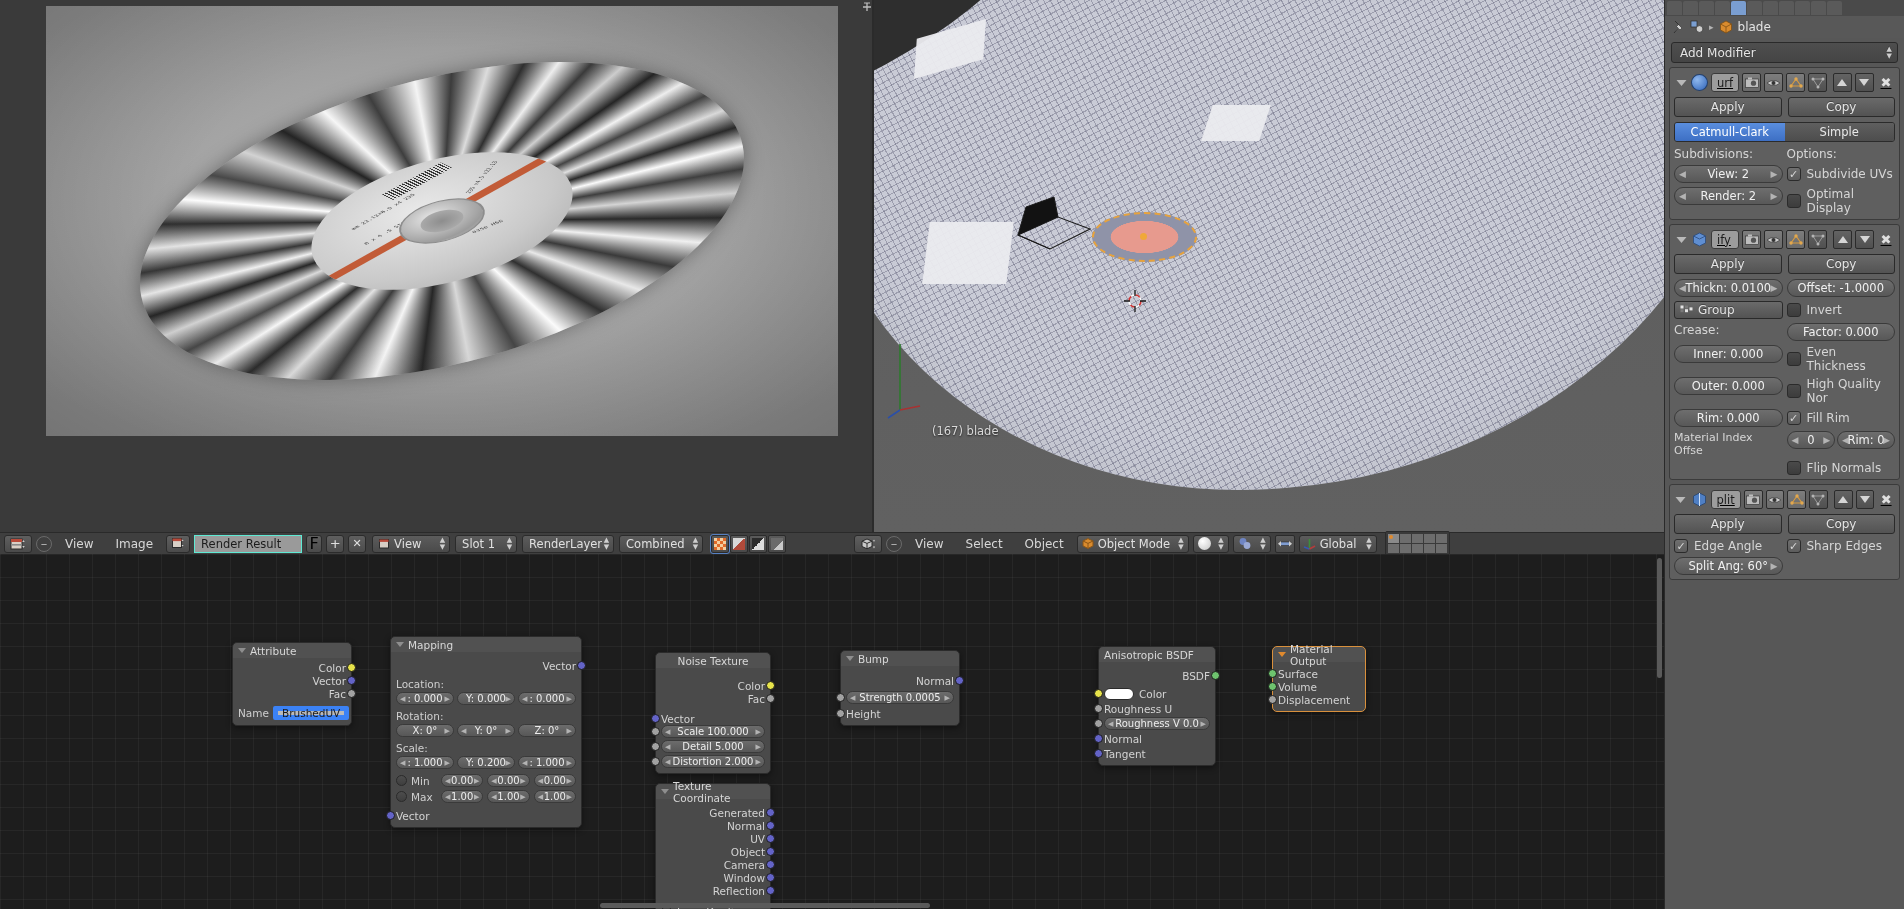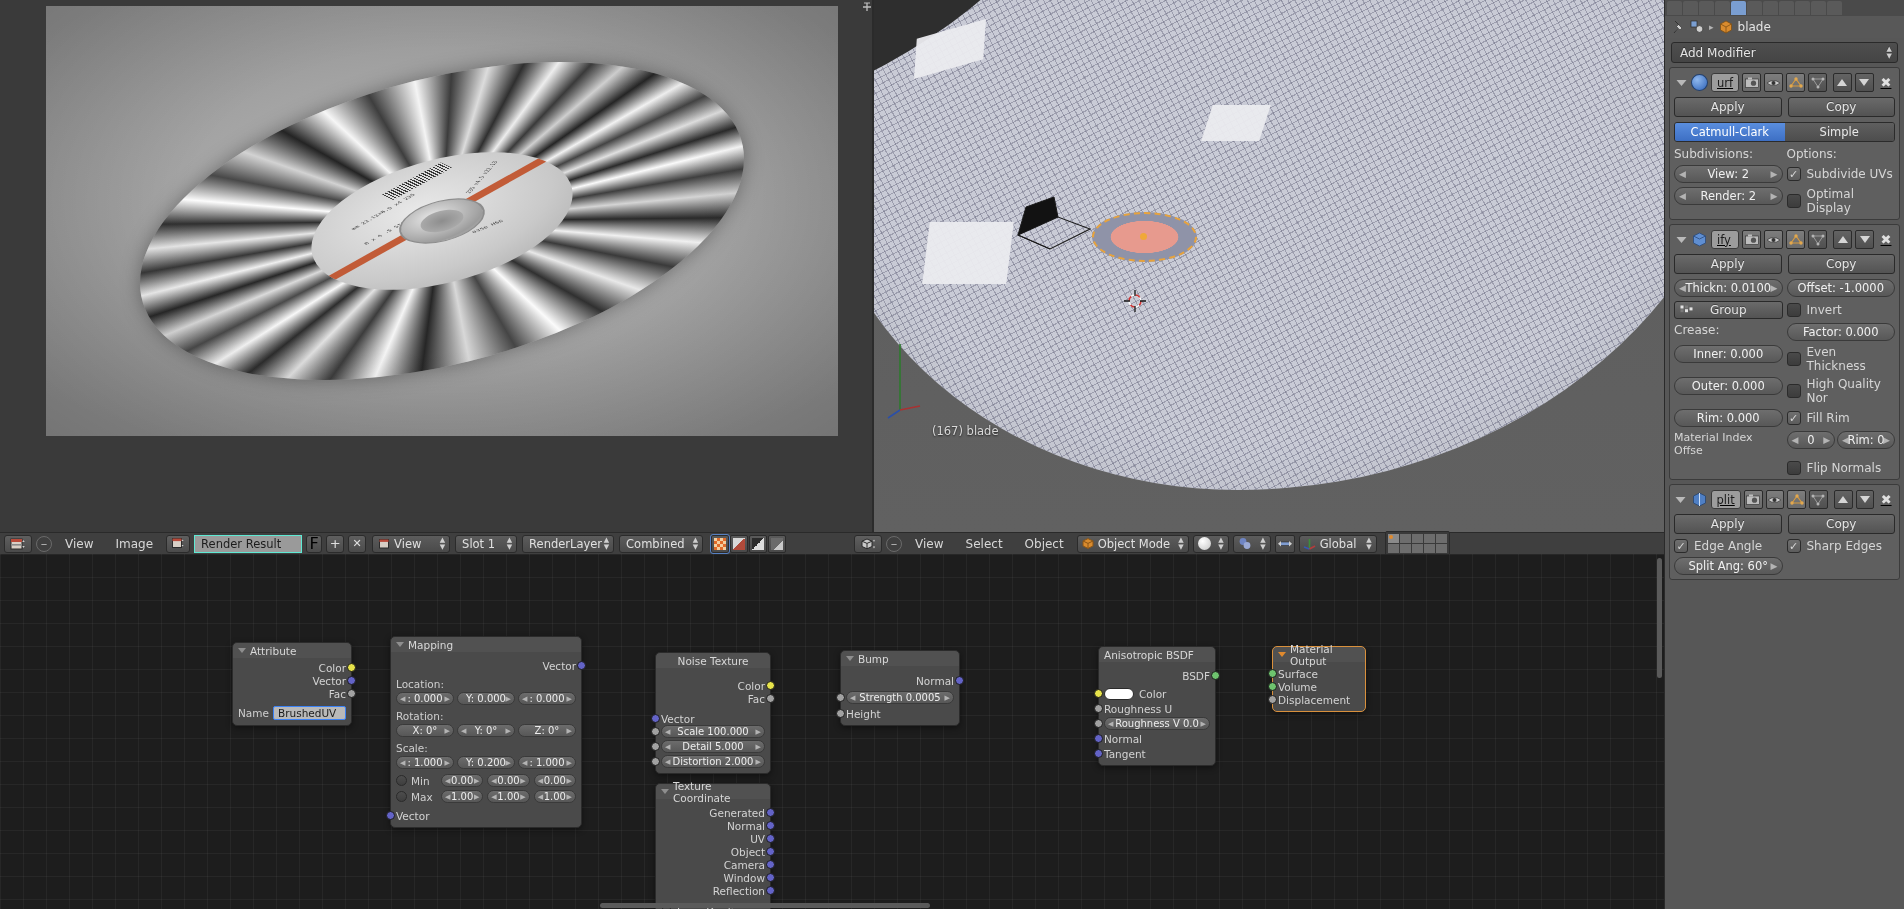--- a/index.html
+++ b/index.html
@@ -408,21 +408,21 @@
         <div class="sockRow out">
           <span>Vector</span>
           <span class="sock r s-purple"></span>
         </div>
         <div class="sockRow out">
           <span>Fac</span>
           <span class="sock r s-grey"></span>
         </div>
         <div class="row" style="margin-top:6px;gap:4px">
           <span class="nlabel">Name</span>
-          <div style="flex:1;height:14px;background:#b9b9b9;border:1px solid #3b82f6;border-radius:2px;color:#1b1b1b;font-size:10.5px;display:flex;align-items:center;padding:0 4px">BrushedUV</div>
+          <div style="flex:1;height:14px;background:#b9b9b9;border:5px solid #3b82f6;border-radius:2px;color:#1b1b1b;font-size:10.5px;display:flex;align-items:center;padding:0 4px">BrushedUV</div>
         </div>
       </div>
     </div>
 
     <div class="node" style="left:390px;top:82px;width:192px;">
       <div class="node-hdr">
         <span class="node-tri"></span>
         <span>Mapping</span>
       </div>
       <div class="node-body">
@@ -885,21 +885,21 @@
       <div class="grid2" style="margin-top:5px">
         <div class="bl-field">
           <span class="ar l">◀</span>
           <span>Thickn: 0.0100</span>
           <span class="ar r">▶</span>
           </div>
         <div class="bl-field">
           <span>Offset: -1.0000</span>
           </div>
 
-        <div class="bl-btn" style="justify-content:flex-start;padding:0 5px;gap:17px;height:18px;border-radius:3px">
+        <div class="bl-btn" style="justify-content:flex-start;padding:0 5px;gap:5px;height:18px;border-radius:3px">
           <svg width="13" height="11" viewBox="0 0 13 11">
             <rect x="0.5" y="0.5" width="3" height="3" fill="#e5e5e5"></rect>
               <rect x="5" y="0.5" width="3" height="3" fill="#7a7a7a"></rect>
             <rect x="0.5" y="4.2" width="3" height="3" fill="#7a7a7a"></rect>
               <rect x="5" y="4.2" width="3" height="3" fill="#e5e5e5"></rect>
             <rect x="9.5" y="2.4" width="3" height="3" fill="#e5e5e5"></rect>
             </svg>
           <span>Group</span>
           </div>
         <div class="row">

